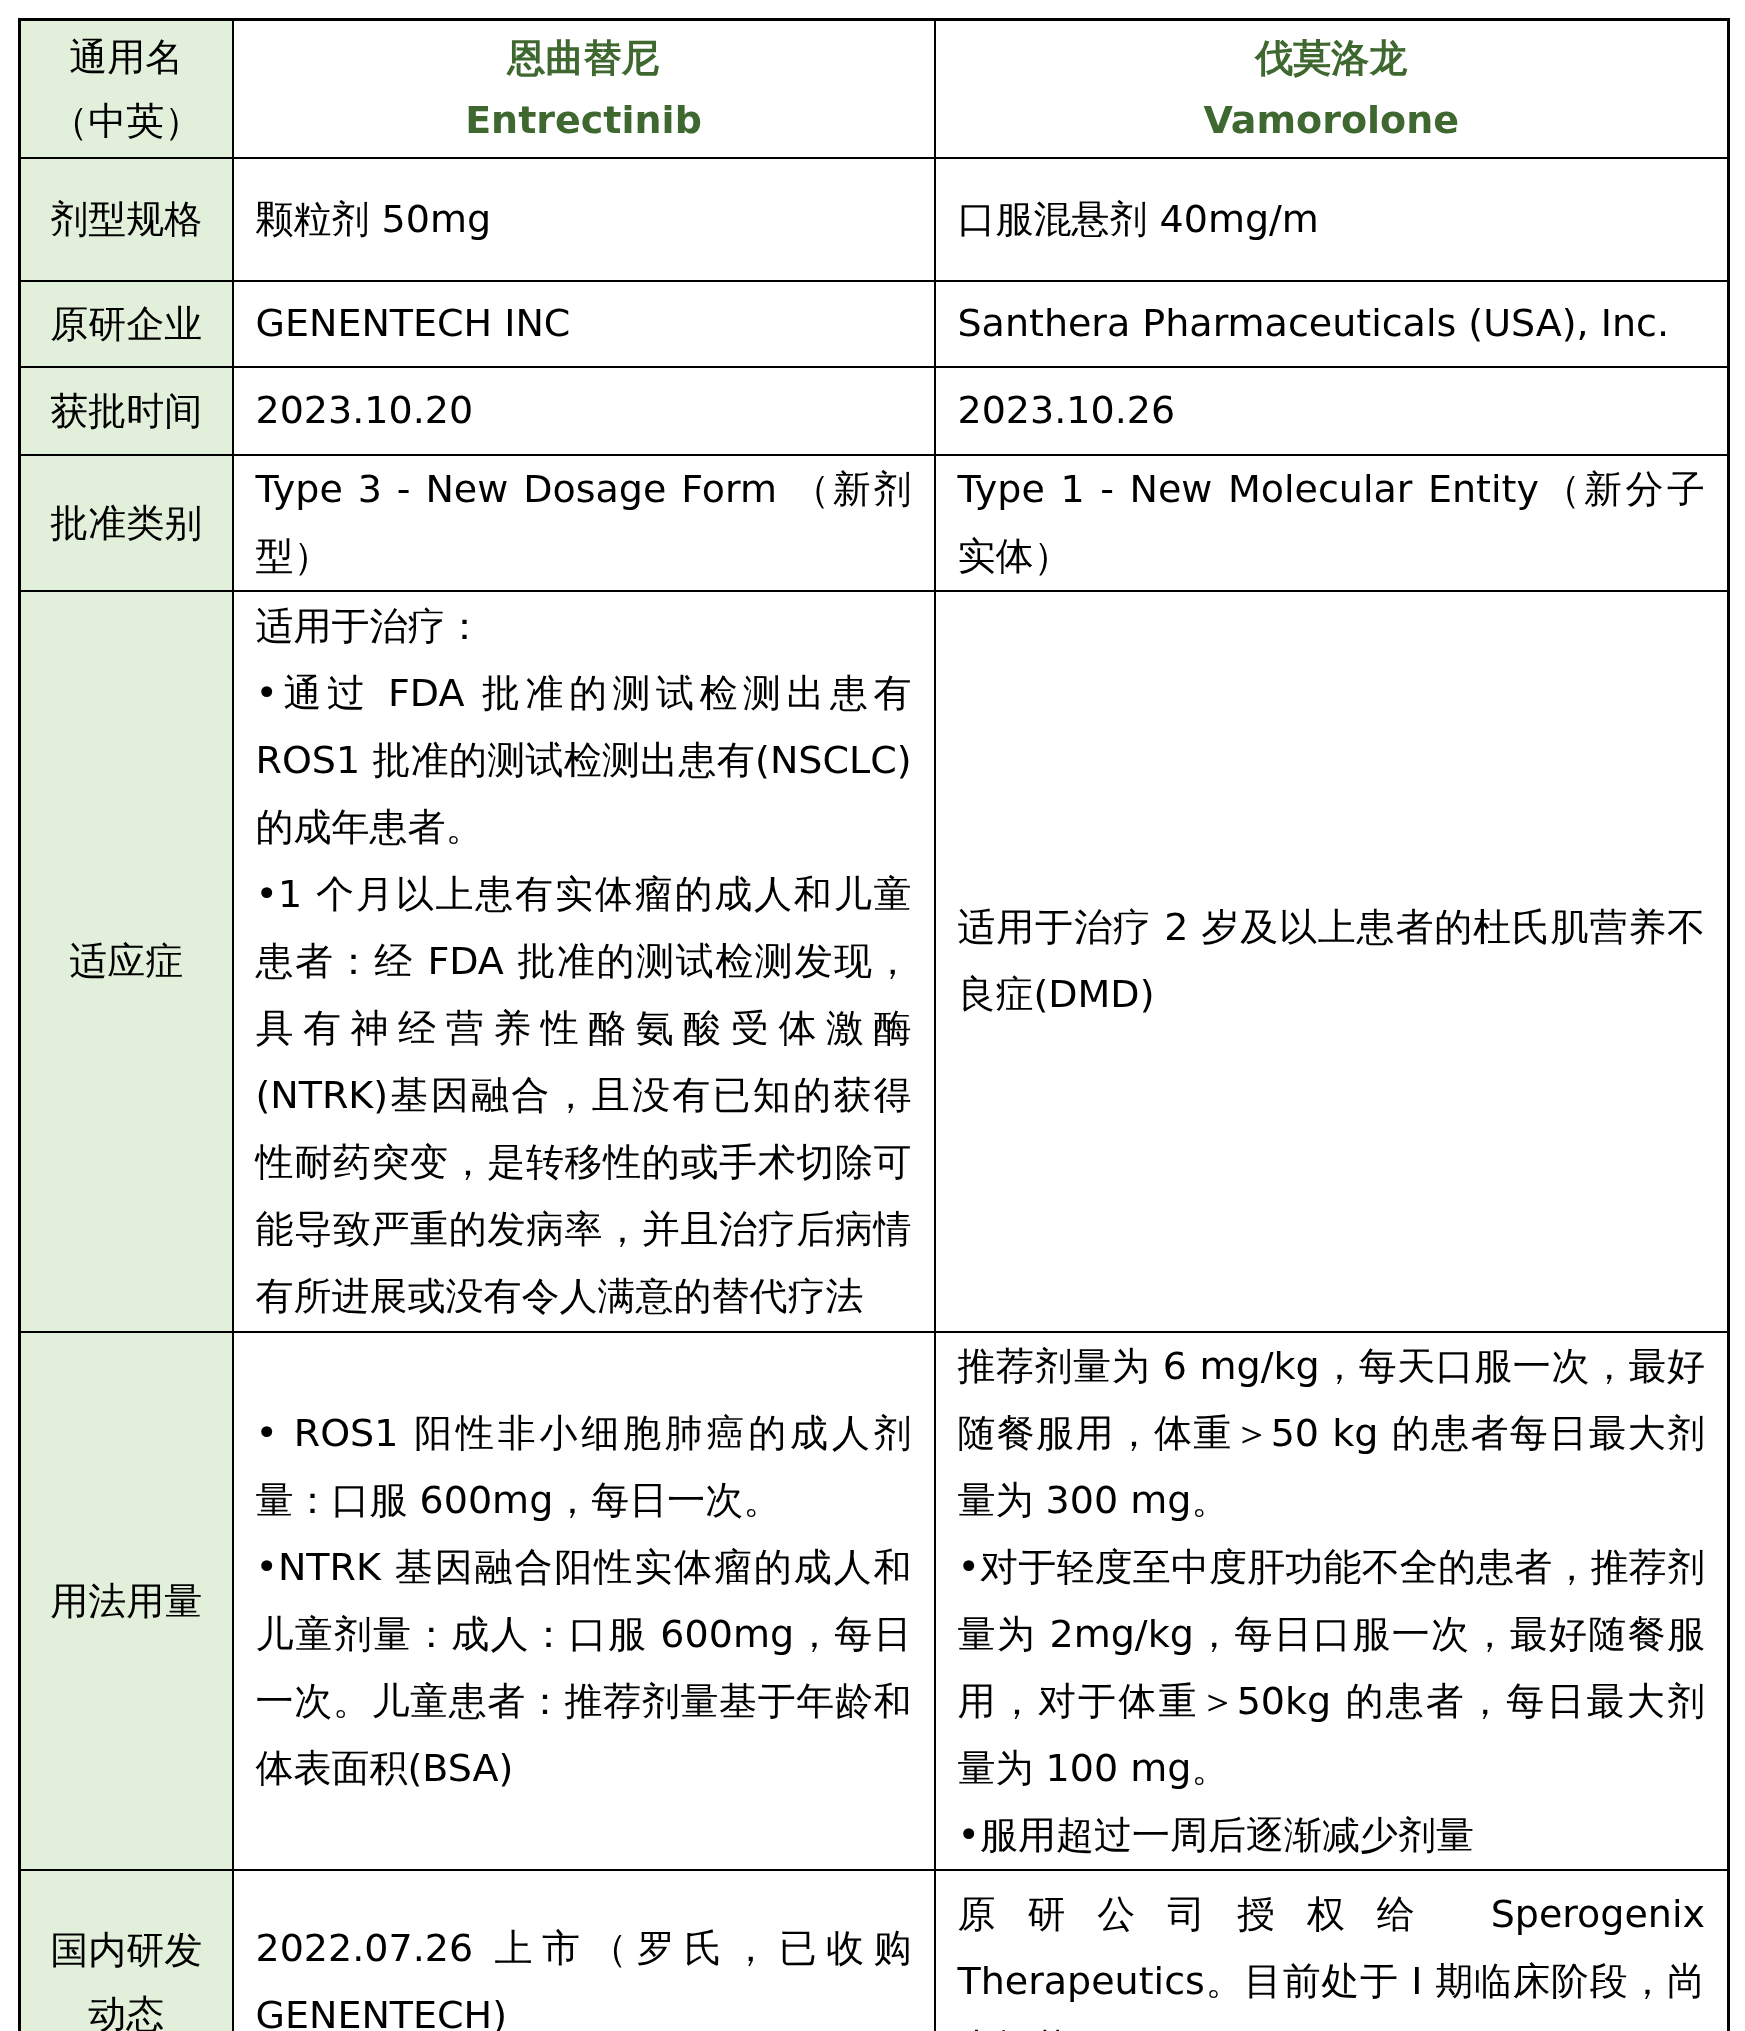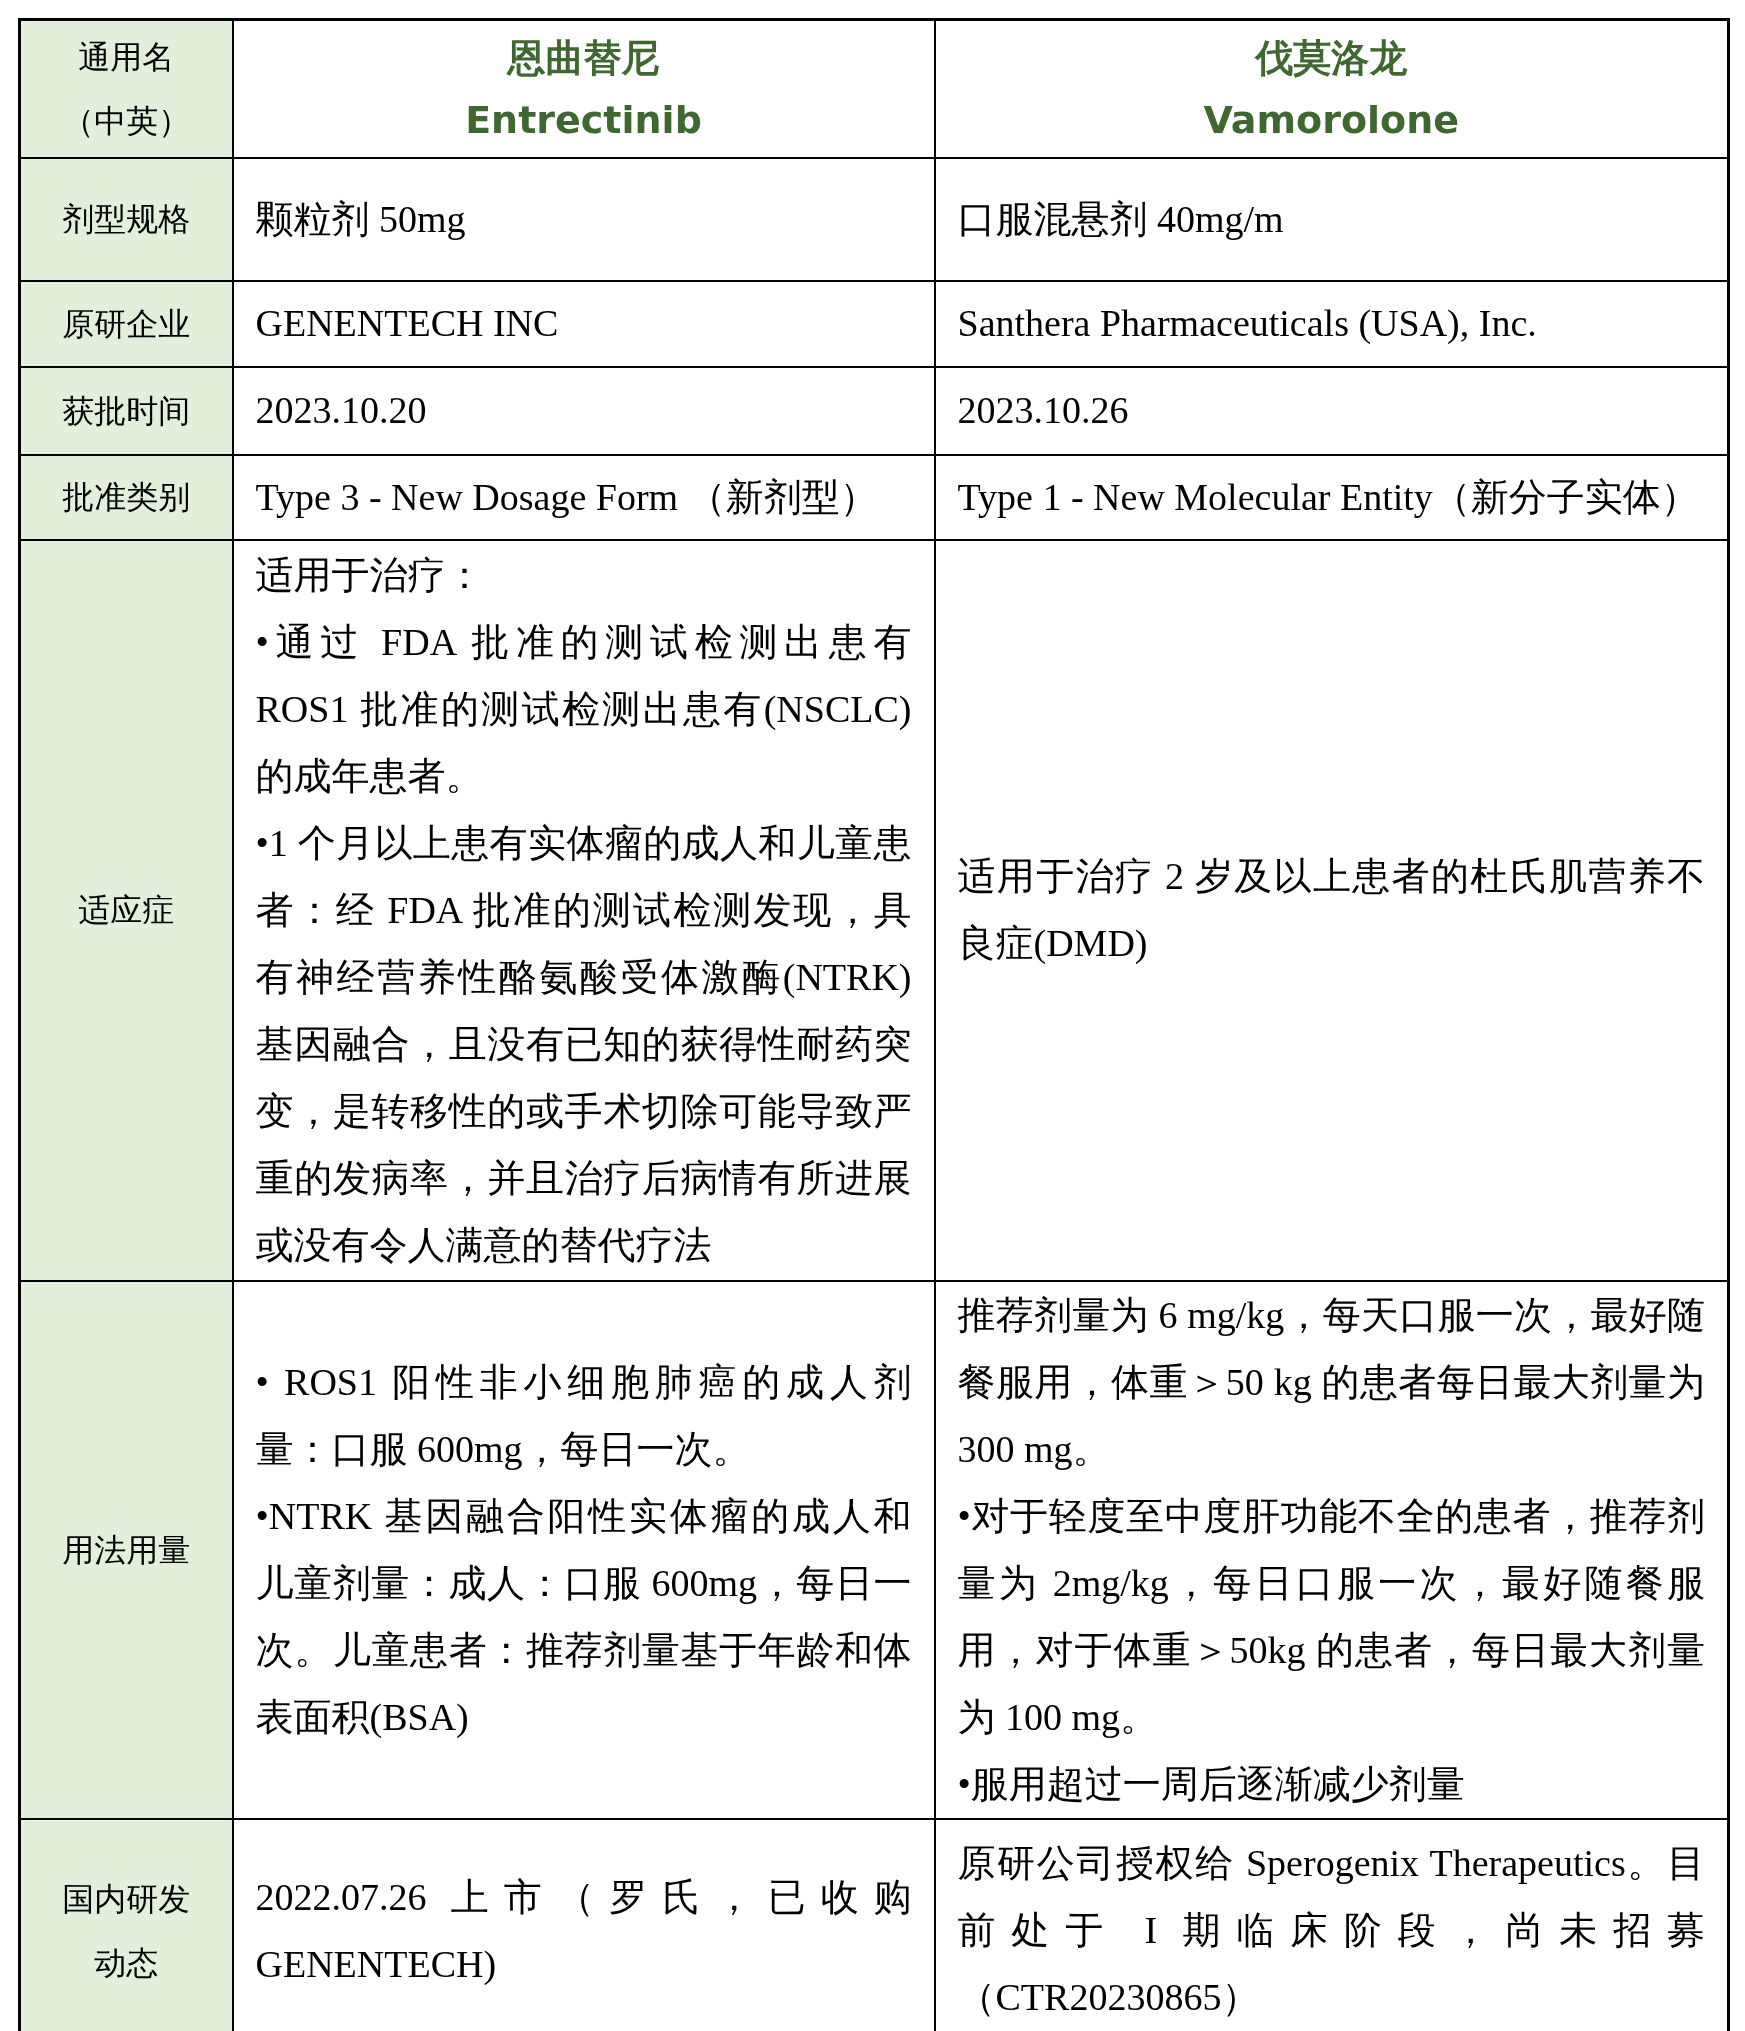--- a/index.html
+++ b/index.html
@@ -22,40 +22,39 @@
     box-sizing:border-box;
     overflow:hidden;
   }
   col.c-label{width:213px;}
   col.c-drug1{width:702px;}
   col.c-drug2{width:794px;}
 
   td.label{
     background:#e2efda;
     text-align:center;
-    font-size:32px;
+    font-size:38px;
     line-height:64px;
     padding:0 10px;
   }
   td.drughead{
     text-align:center;
     color:#3e682f;
     font-weight:600;
     font-size:38px;
     line-height:62px;
     padding:0 4px;
   }
   td.cell{
     font-size:38px;
     line-height:67px;
     padding:0 22px;
     text-align:justify;
     text-align-last:left;
     text-justify:inter-ideograph;
-    font-family:Liberation Serif, serif;
   }
   tr.r-header td{height:138px;}
   tr.r-form td{height:123px;}
   tr.r-company td{height:86px;}
   tr.r-date td{height:88px;margin-top:24px;}
   tr.r-type td{height:85px;}
   tr.r-indication td{height:741px;}
   tr.r-dosage td{height:533px;}
   tr.r-domestic td{height:225px;}
   .para{margin:0;}

